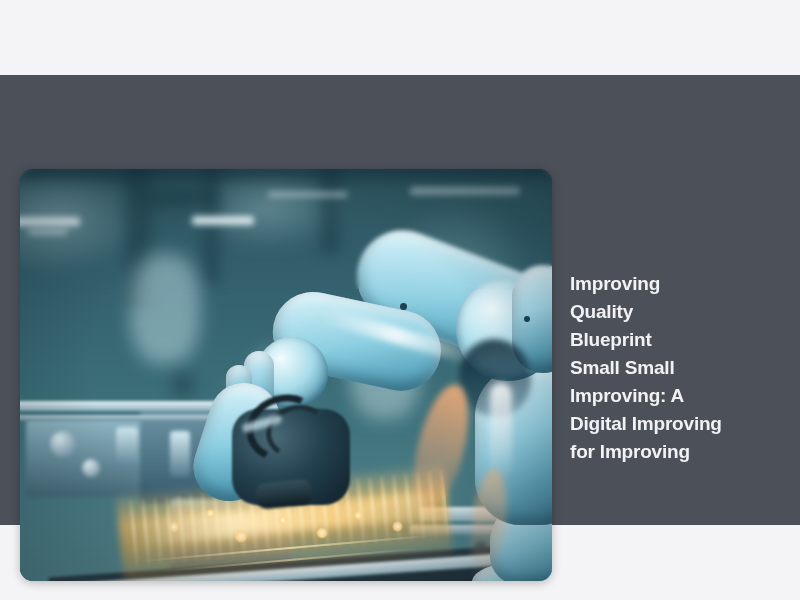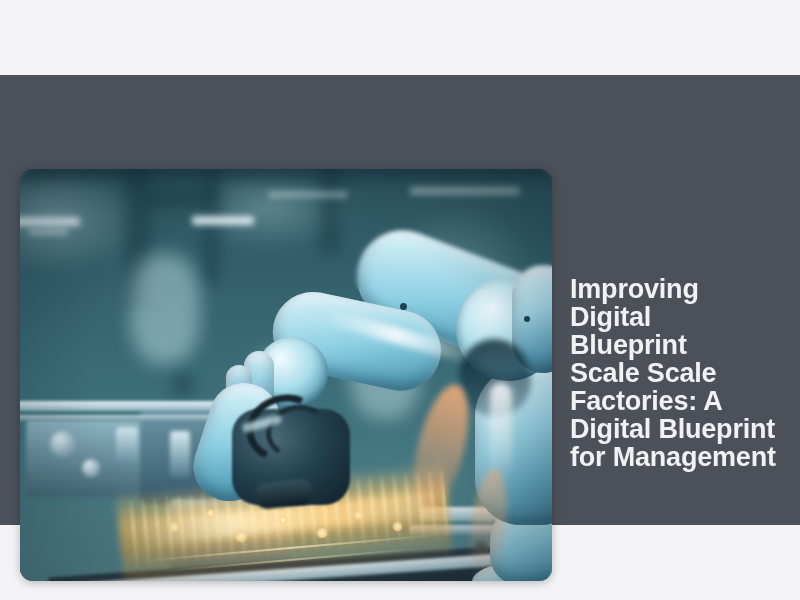--- a/index.html
+++ b/index.html
@@ -91,21 +91,21 @@
 
   
   .table-dark{
     position:absolute;border-radius:2px;filter:blur(1.6px);
   }
 
   
   .title{
     position:absolute;left:570px;top:182px;width:200px;
     color:#f2f2f4;
-    font-size:27px;line-height:28px;font-weight:bold;
+    font-size:19px;line-height:28px;font-weight:bold;
     letter-spacing:-.2px;
   }
   .title .ln{display:block;white-space:nowrap;}
 </style>
 </head>
 <body>
 
 <div class="page">
 
   <div class="hero">
@@ -226,22 +226,22 @@
 
         <div style="position:absolute;inset:0;pointer-events:none;
                     background:radial-gradient(ellipse at 50% 48%, rgba(0,0,0,0) 52%, rgba(8,24,32,.34) 100%);"></div>
         <div style="position:absolute;left:0;top:0;width:100%;height:120px;pointer-events:none;
                     backdrop-filter:blur(2px);"></div>
       </div>
     </div>
 
     <h1 class="title">
       <span class="ln">Improving</span>
-      <span class="ln">Digital</span>
+      <span class="ln">Quality</span>
       <span class="ln">Blueprint</span>
-      <span class="ln">Scale Scale</span>
-      <span class="ln">Factories: A</span>
-      <span class="ln">Digital Blueprint</span>
-      <span class="ln">for Management</span>
+      <span class="ln">Small Small</span>
+      <span class="ln">Improving: A</span>
+      <span class="ln">Digital Improving</span>
+      <span class="ln">for Improving</span>
     </h1>
 
   </div>
 </div>
 
 </body></html>

